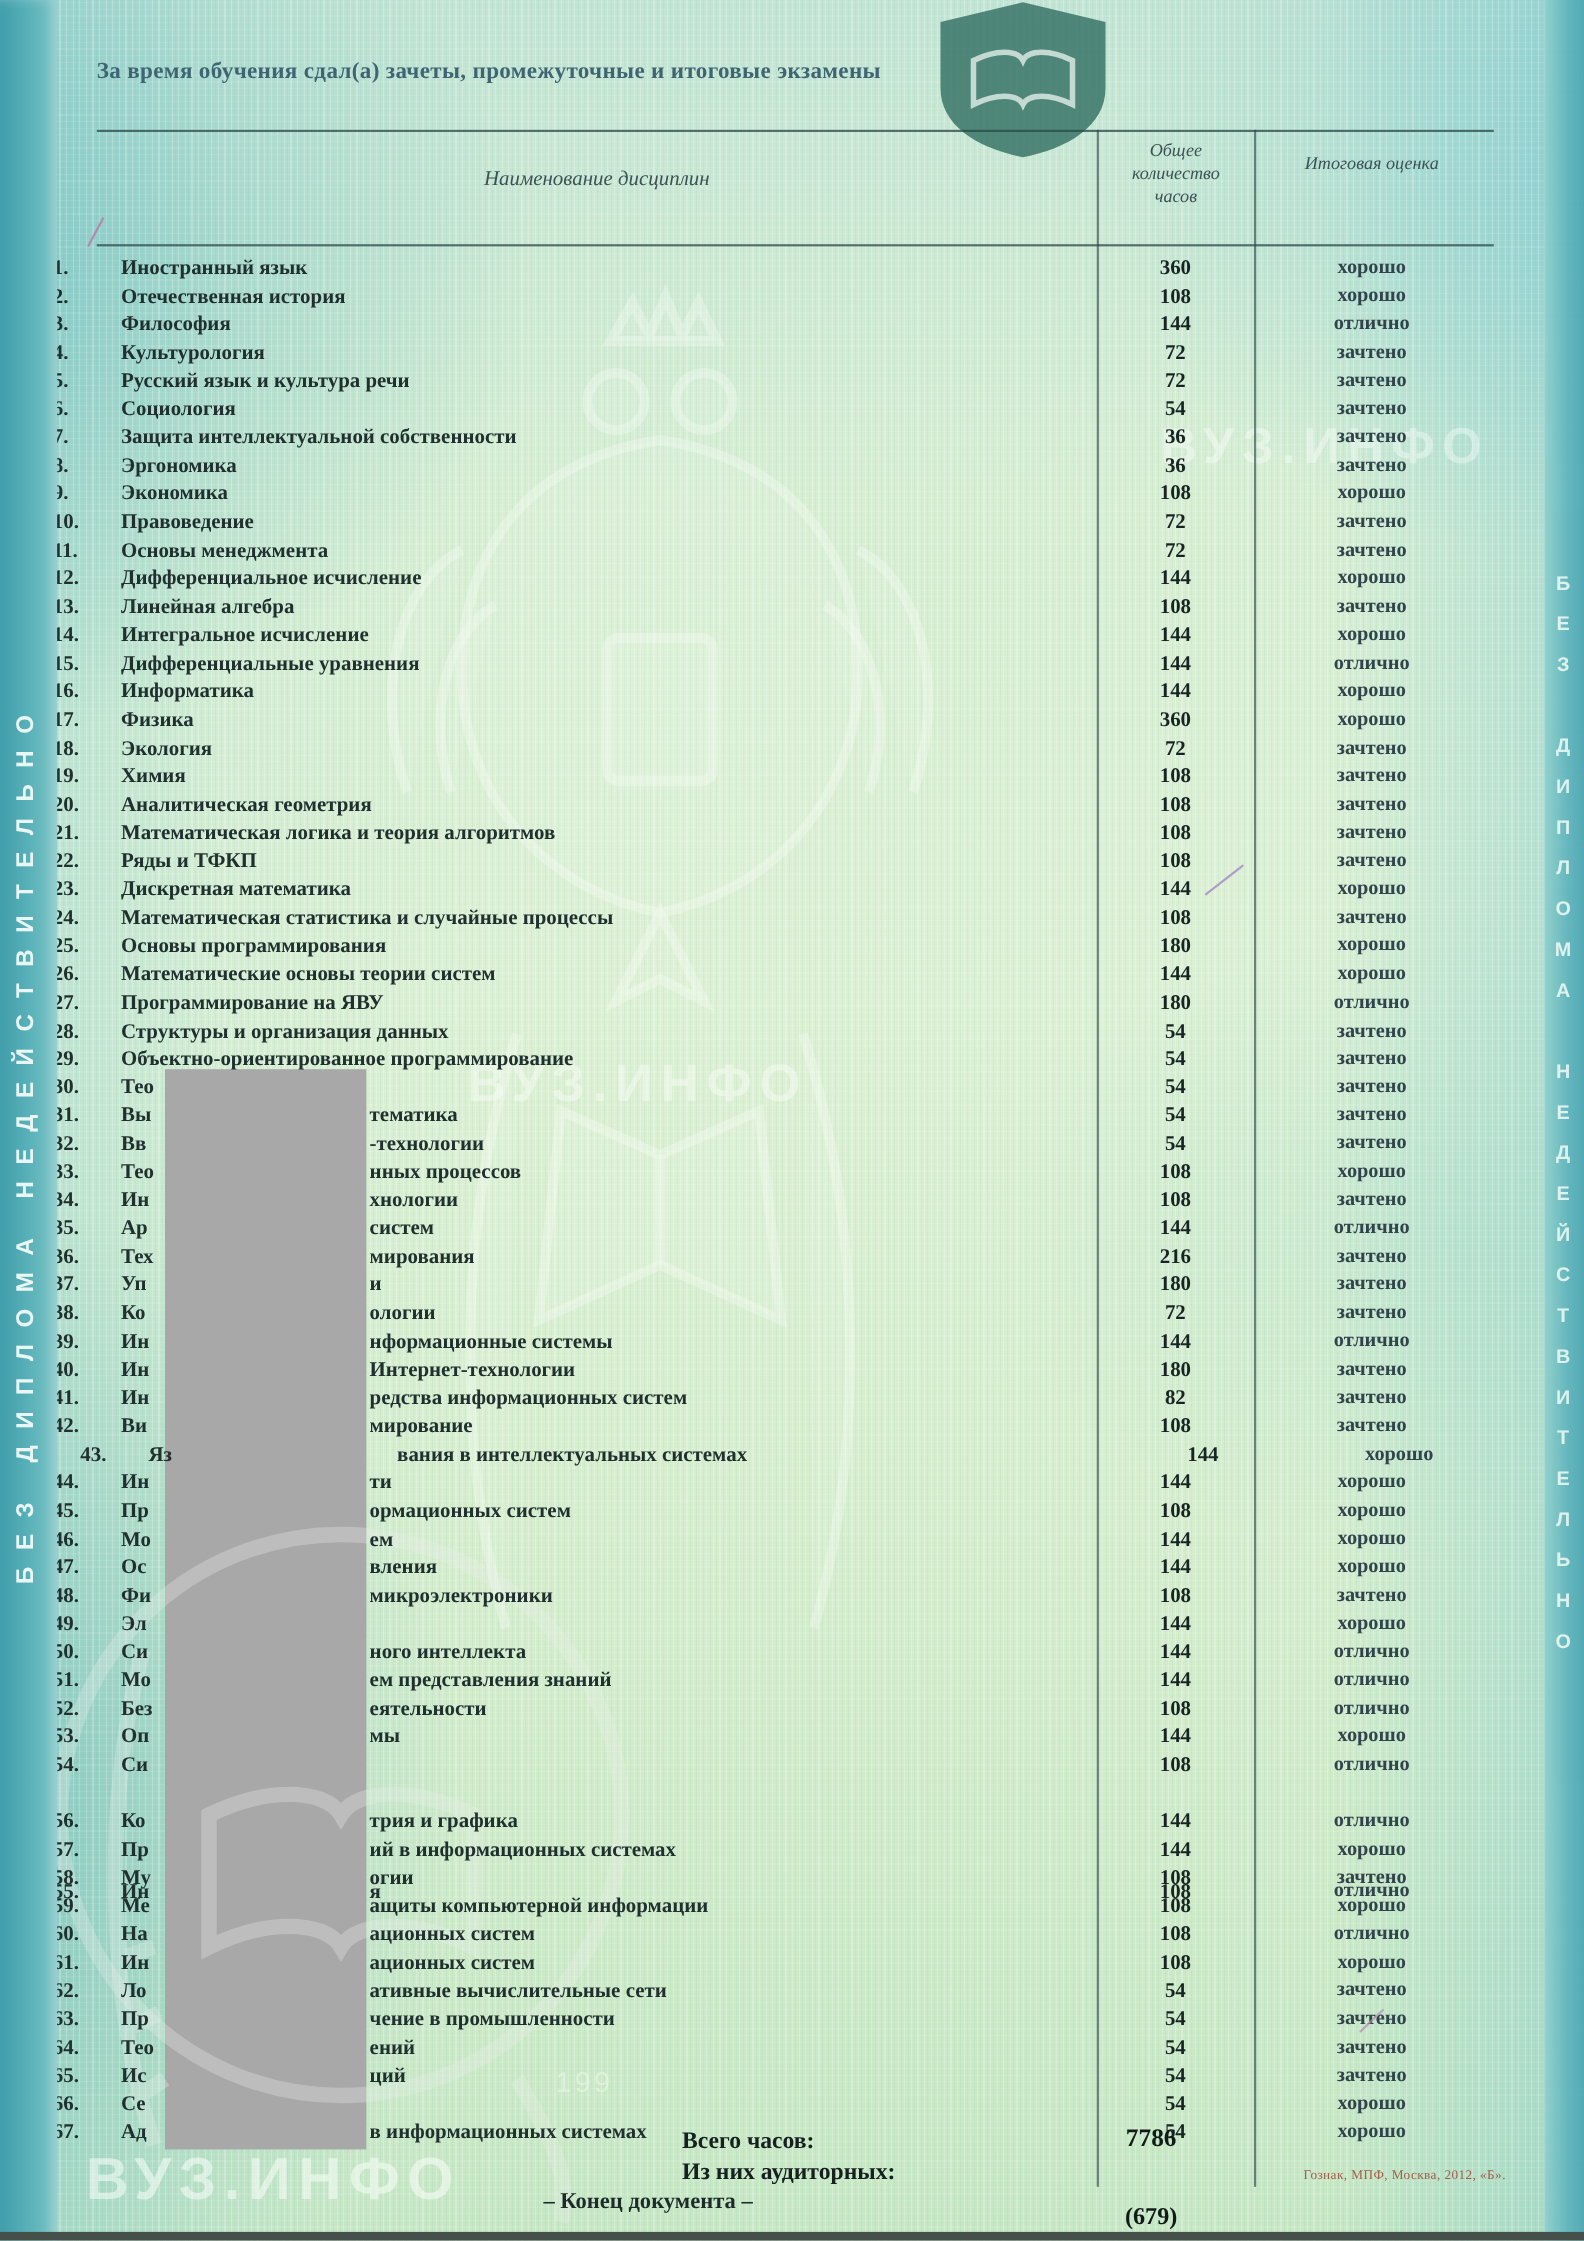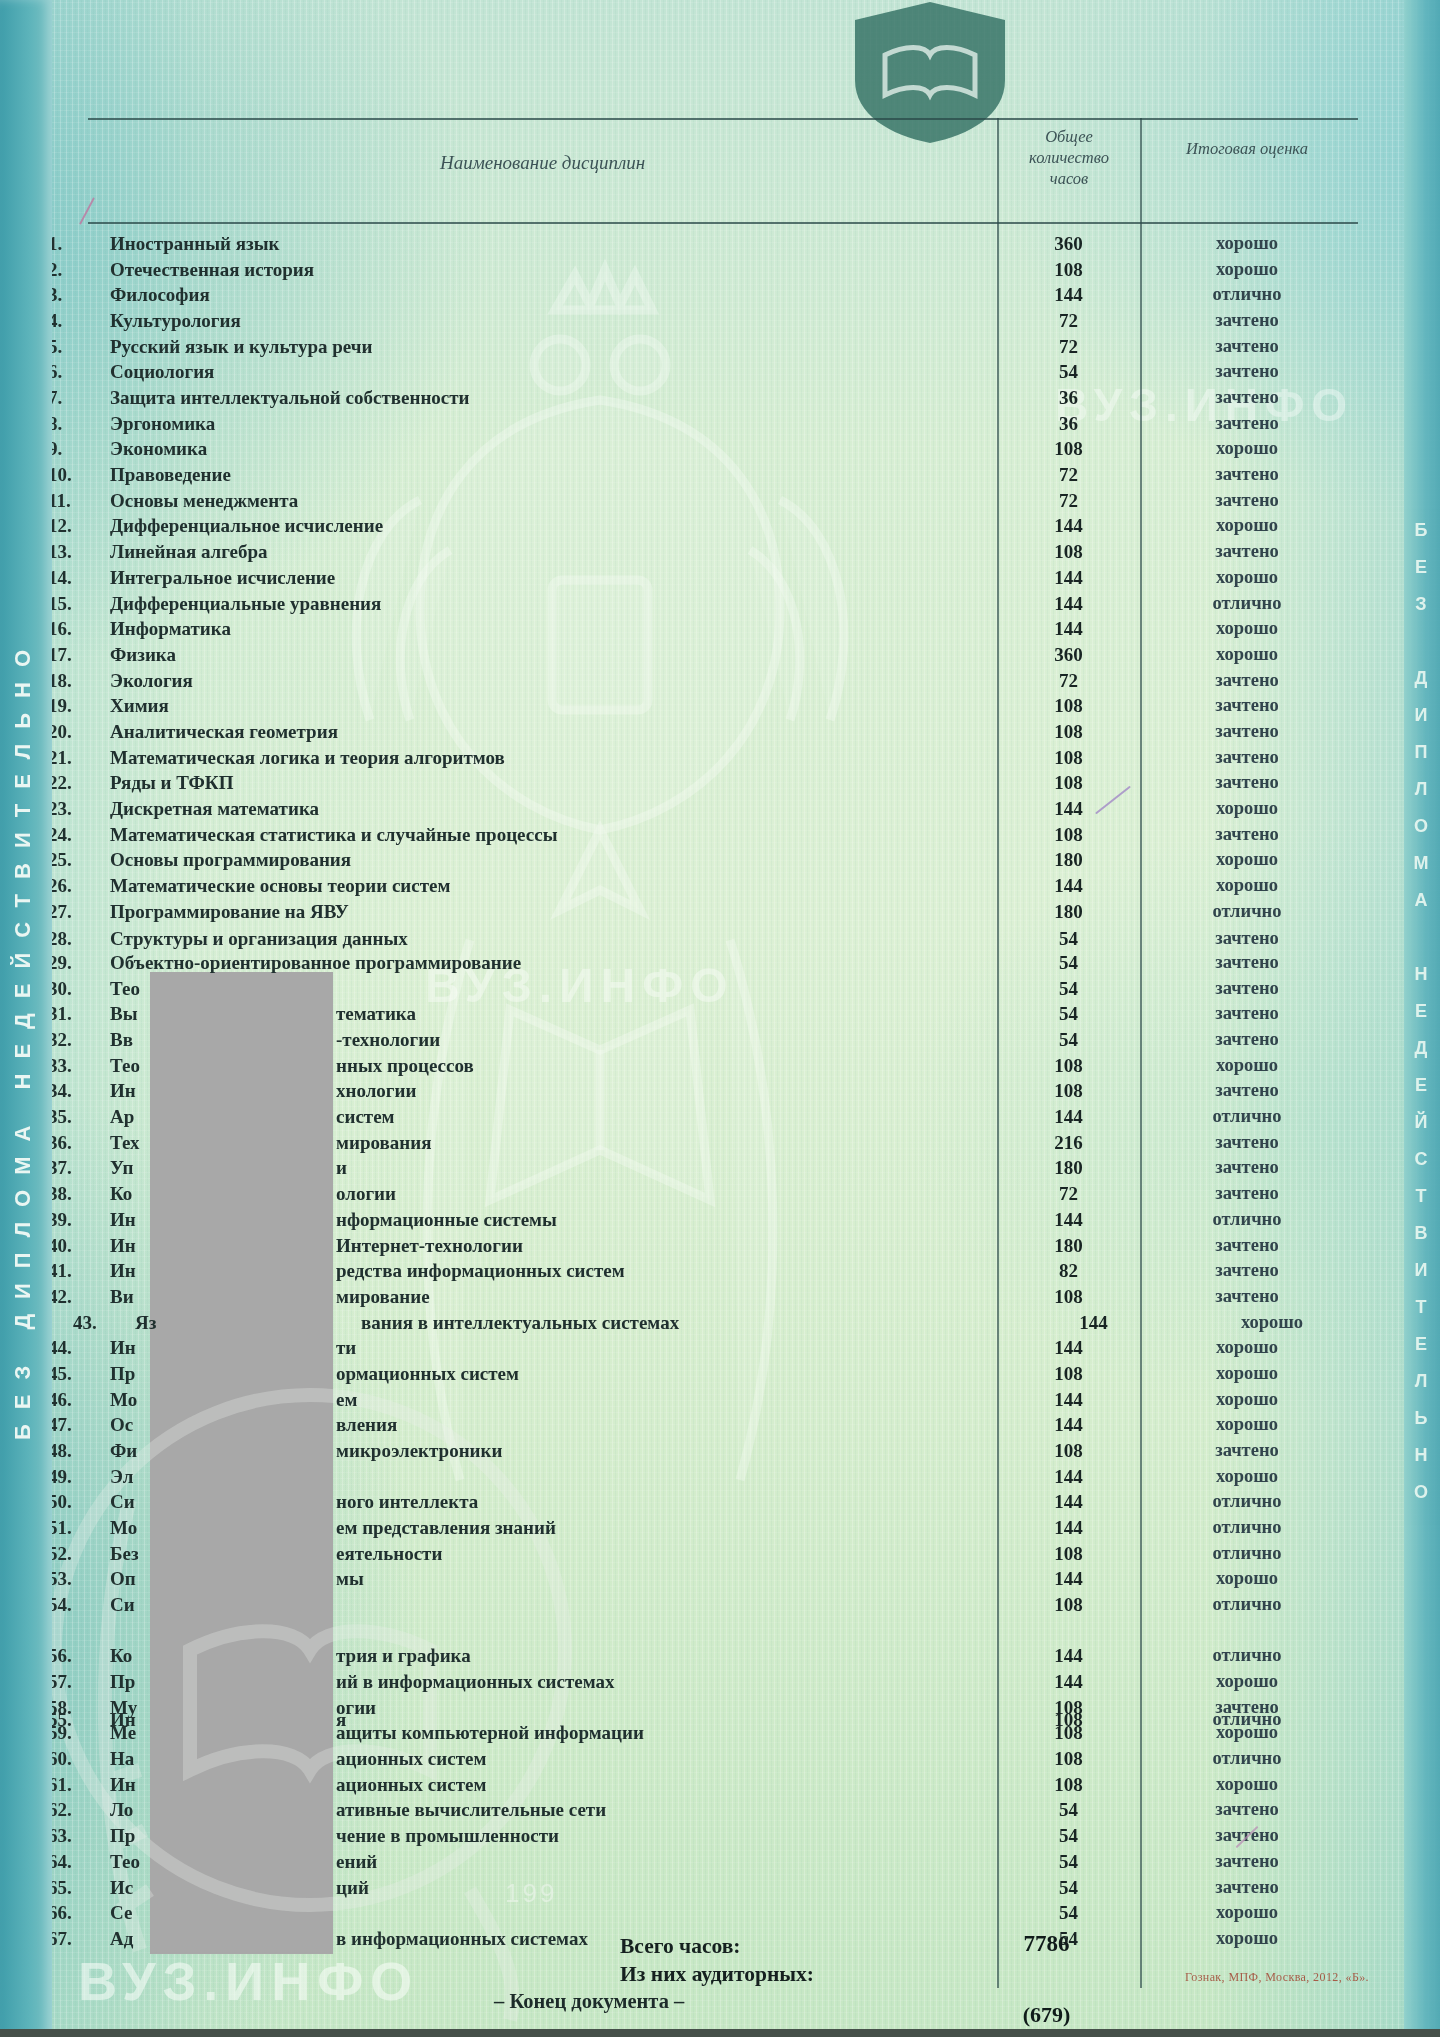--- a/index.html
+++ b/index.html
@@ -77,20 +77,21 @@
   <svg class="wm" style="left:845px;top:0px;" width="170" height="145" viewBox="0 0 170 145">
     <path d="M85,2 L160,20 L160,80 C160,115 125,135 85,143 C45,135 10,115 10,80 L10,20 Z" fill="#2c6a5e" opacity="0.78"></path>
     <path d="M40,55 C60,45 80,45 85,55 C90,45 110,45 130,55 L130,95 C110,85 90,85 85,95 C80,85 60,85 40,95 Z" fill="none" stroke="rgba(235,245,240,0.75)" stroke-width="5"></path>
   </svg>
 
   <div class="ghost" style="left:1055px;top:378px;font-size:46px;">ВУЗ.ИНФО</div>
   <div class="ghost" style="left:425px;top:958px;font-size:48px;">ВУЗ.ИНФО</div>
   <div class="ghost" style="left:78px;top:1950px;font-size:54px;color:rgba(250,253,250,0.55);">ВУЗ.ИНФО</div>
 
   <div class="hdr">
+    <div>За время обучения сдал(а) зачеты, промежуточные и итоговые экзамены</div>
   </div>
 
   <div class="hline" style="top:118px;"></div>
   <div class="hline" style="top:222px;"></div>
   <div class="vline" style="left:997px;"></div>
   <div class="vline" style="left:1140px;"></div>
 
   <div class="colhead" style="left:88px;top:152px;width:909px;font-size:19px;">Наименование дисциплин</div>
   <div class="colhead" style="left:1012px;top:126px;width:114px;font-size:16.5px;">Общее количество часов</div>
   <div class="colhead" style="left:1183px;top:138px;width:128px;font-size:16.5px;text-align:center;">Итоговая оценка</div>

